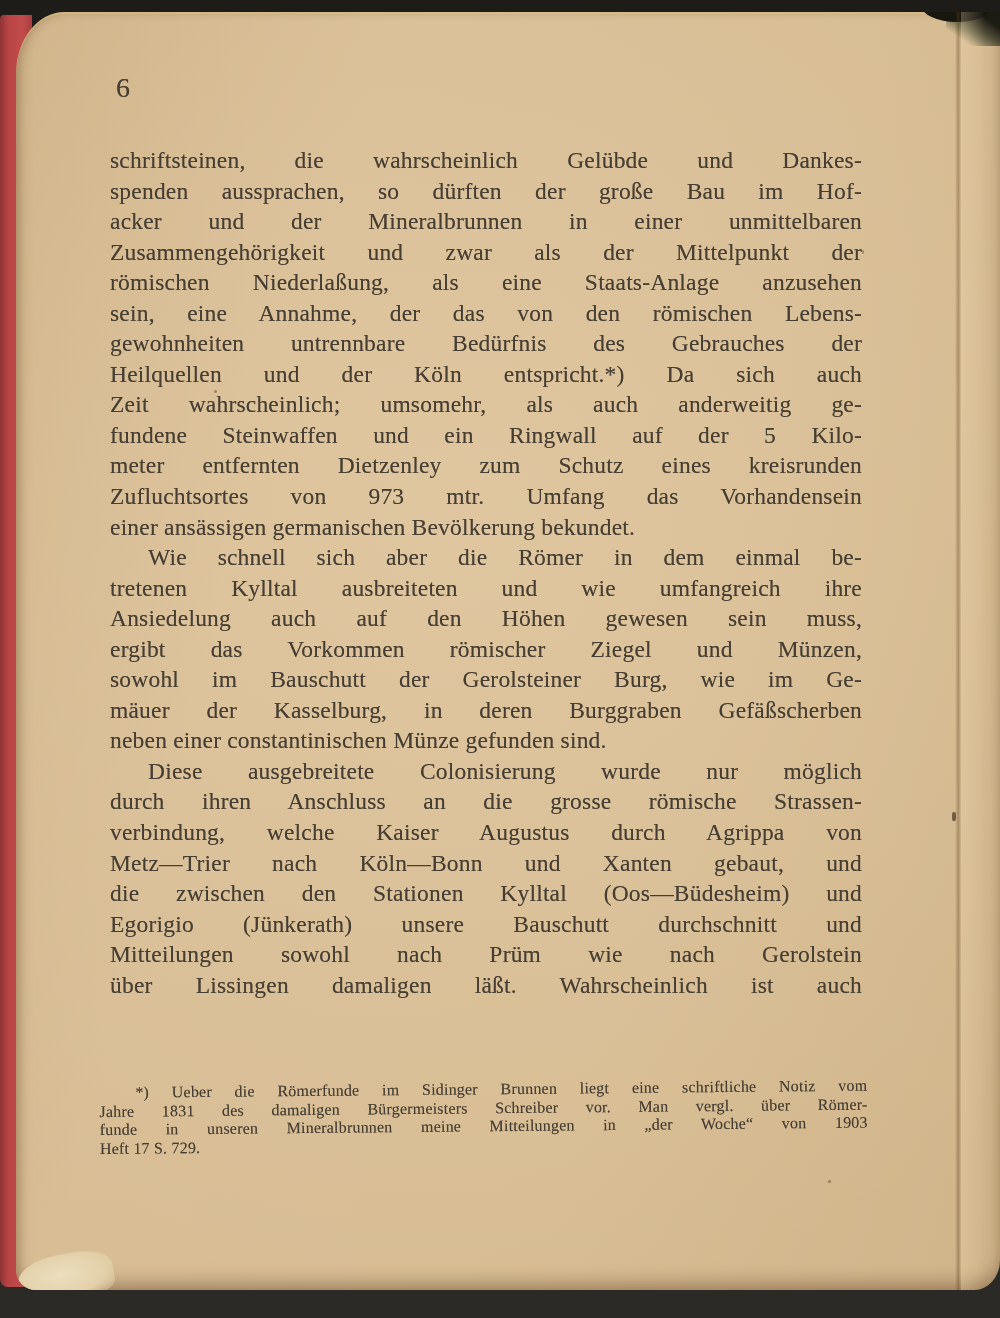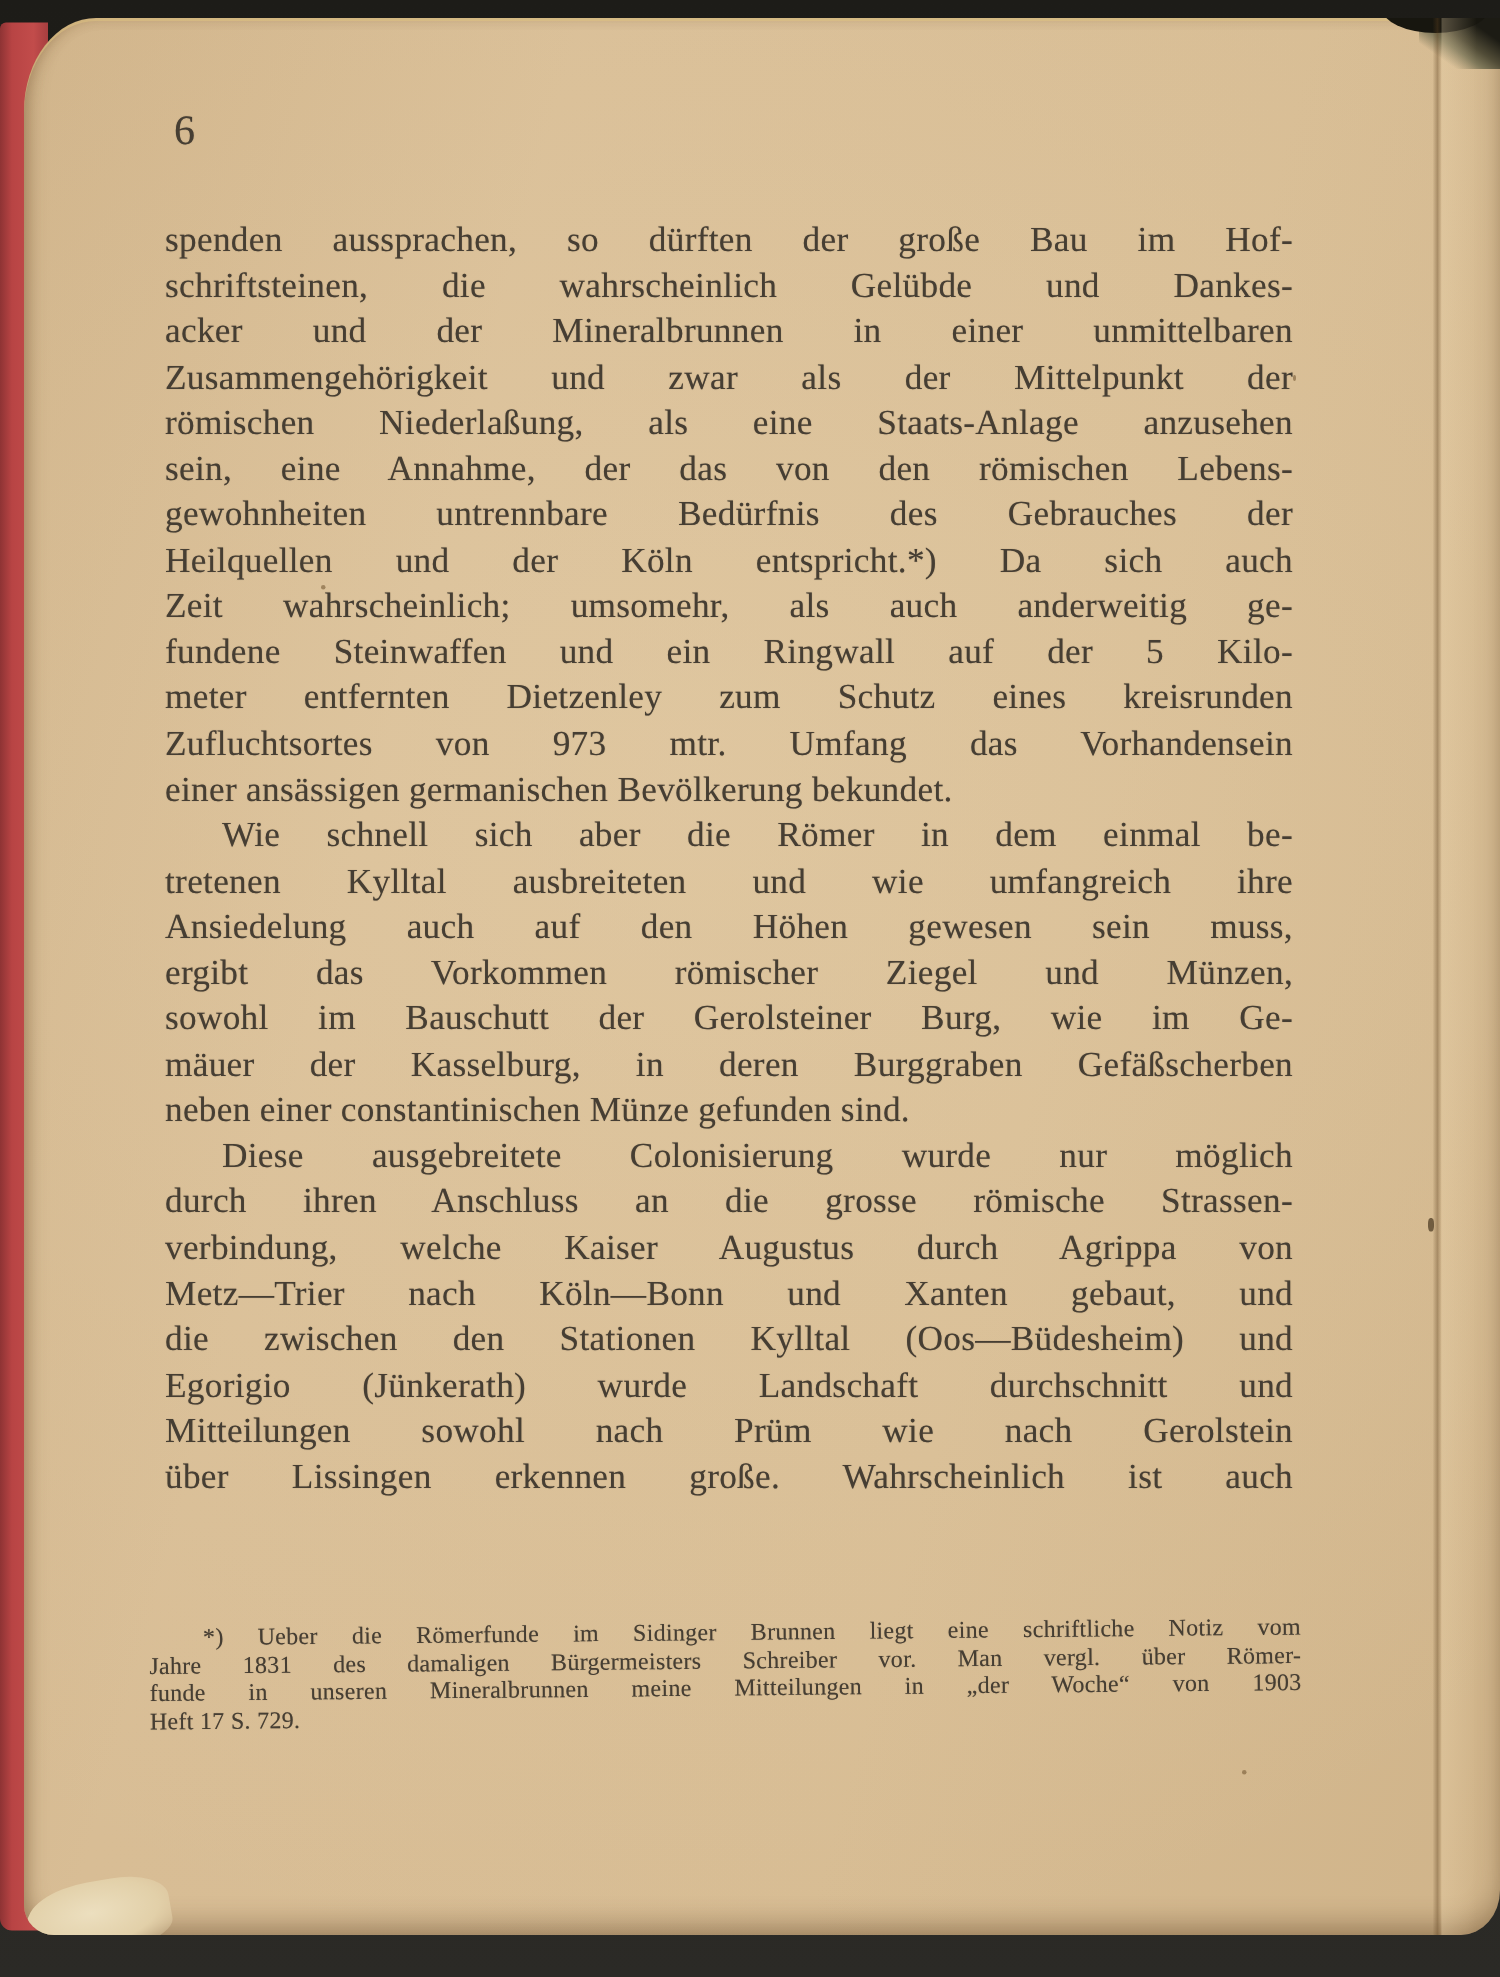--- a/index.html
+++ b/index.html
@@ -121,22 +121,22 @@
     <div class="speck s1"></div>
     <div class="speck s2"></div>
     <div class="speck s3"></div>
     <div class="speck s4"></div>
 
     <div class="page-number">6</div>
 
     <div class="text-block">
 
       <div>
+        <div class="line">schriftsteinen, die wahrscheinlich Gelübde und Dankes-</div>
         <div class="line">spenden aussprachen, so dürften der große Bau im Hof-</div>
-        <div class="line">schriftsteinen, die wahrscheinlich Gelübde und Dankes-</div>
         <div class="line">acker und der Mineralbrunnen in einer unmittelbaren</div>
         <div class="line">Zusammengehörigkeit und zwar als der Mittelpunkt der</div>
         <div class="line">römischen Niederlaßung, als eine Staats-Anlage anzusehen</div>
         <div class="line">sein, eine Annahme, der das von den römischen Lebens-</div>
         <div class="line">gewohnheiten untrennbare Bedürfnis des Gebrauches der</div>
         <div class="line">Heilquellen und der Köln entspricht.*) Da sich auch</div>
         <div class="line">Zeit wahrscheinlich; umsomehr, als auch anderweitig ge-</div>
         <div class="line">fundene Steinwaffen und ein Ringwall auf der 5 Kilo-</div>
         <div class="line">meter entfernten Dietzenley zum Schutz eines kreisrunden</div>
         <div class="line">Zufluchtsortes von 973 mtr. Umfang das Vorhandensein</div>
@@ -152,23 +152,23 @@
         <div class="line">mäuer der Kasselburg, in deren Burggraben Gefäßscherben</div>
         <div class="line last">neben einer constantinischen Münze gefunden sind.</div>
       </div>
 
       <div>
         <div class="line indent">Diese ausgebreitete Colonisierung wurde nur möglich</div>
         <div class="line">durch ihren Anschluss an die grosse römische Strassen-</div>
         <div class="line">verbindung, welche Kaiser Augustus durch Agrippa von</div>
         <div class="line">Metz—Trier nach Köln—Bonn und Xanten gebaut, und</div>
         <div class="line">die zwischen den Stationen Kylltal (Oos—Büdesheim) und</div>
-        <div class="line">Egorigio (Jünkerath) wurde Landschaft durchschnitt und</div>
+        <div class="line">Egorigio (Jünkerath) unsere Bauschutt durchschnitt und</div>
         <div class="line">Mitteilungen sowohl nach Prüm wie nach Gerolstein</div>
-        <div class="line">über Lissingen erkennen große. Wahrscheinlich ist auch</div>
+        <div class="line">über Lissingen damaligen läßt. Wahrscheinlich ist auch</div>
       </div>
 
     </div>
 
     <div class="footnote">
       <div class="line indent">*) Ueber die Römerfunde im Sidinger Brunnen liegt eine schriftliche Notiz vom</div>
       <div class="line">Jahre 1831 des damaligen Bürgermeisters Schreiber vor. Man vergl. über Römer-</div>
       <div class="line">funde in unseren Mineralbrunnen meine Mitteilungen in „der Woche“ von 1903</div>
       <div class="line last">Heft 17 S. 729.</div>
     </div>

